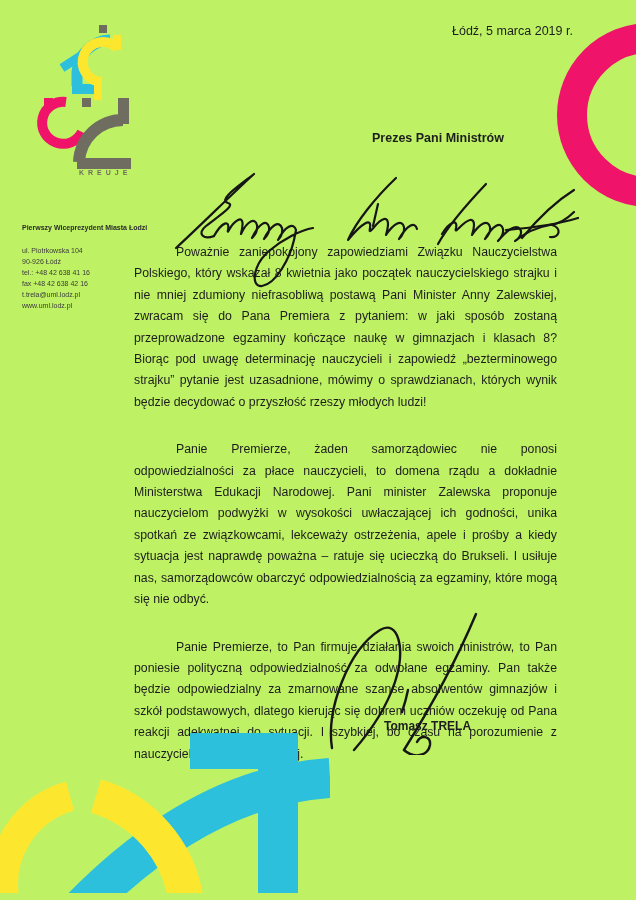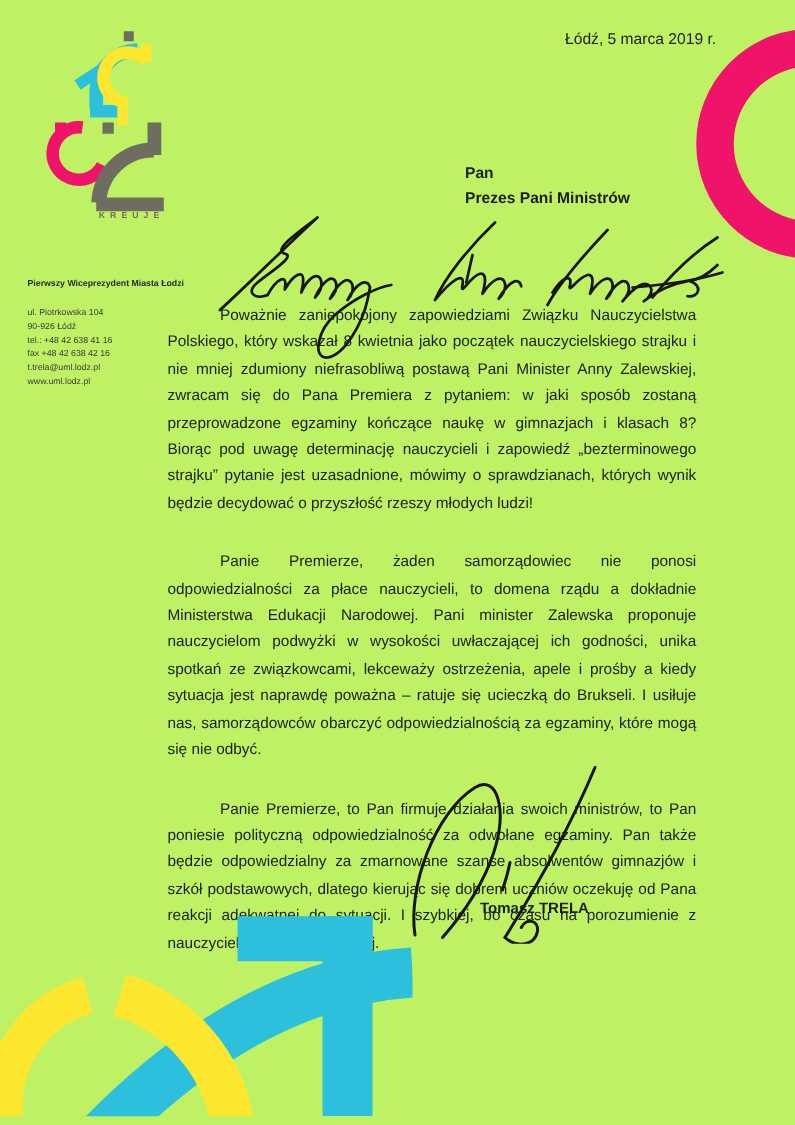--- a/index.html
+++ b/index.html
@@ -80,21 +80,20 @@
     <div class="sender-title">Pierwszy Wiceprezydent Miasta Łodzi</div>
     <div class="addr-line">ul. Piotrkowska 104</div>
     <div class="addr-line">90-926 Łódź</div>
     <div class="addr-line">tel.: +48 42 638 41 16</div>
     <div class="addr-line">fax +48 42 638 42 16</div>
     <div class="addr-line">t.trela@uml.lodz.pl</div>
     <div class="addr-line">www.uml.lodz.pl</div>
   </div>
 
   <div class="recipient">
-    <div>Pan</div>
     <div>Prezes Pani Ministrów</div>
   </div>
 
   <div class="body-text">
     <p>Poważnie zaniepokojony zapowiedziami Związku Nauczycielstwa Polskiego, który wskazał 8 kwietnia jako początek nauczycielskiego strajku i nie mniej zdumiony niefrasobliwą postawą Pani Minister Anny Zalewskiej, zwracam się do Pana Premiera z pytaniem: w jaki sposób zostaną przeprowadzone egzaminy kończące naukę w gimnazjach i klasach 8? Biorąc pod uwagę determinację nauczycieli i zapowiedź „bezterminowego strajku” pytanie jest uzasadnione, mówimy o sprawdzianach, których wynik będzie decydować o przyszłość rzeszy młodych ludzi!</p>
     <p>Panie Premierze, żaden samorządowiec nie ponosi odpowiedzialności za płace nauczycieli, to domena rządu a dokładnie Ministerstwa Edukacji Narodowej. Pani minister Zalewska proponuje nauczycielom podwyżki w wysokości uwłaczającej ich godności, unika spotkań ze związkowcami, lekceważy ostrzeżenia, apele i prośby a kiedy sytuacja jest naprawdę poważna – ratuje się ucieczką do Brukseli. I usiłuje nas, samorządowców obarczyć odpowiedzialnością za egzaminy, które mogą się nie odbyć.</p>
     <p>Panie Premierze, to Pan firmuje działania swoich ministrów, to Pan poniesie polityczną odpowiedzialność za odwołane egzaminy. Pan także będzie odpowiedzialny za zmarnowane szanse absolwentów gimnazjów i szkół podstawowych, dlatego kierując się dobrem uczniów oczekuję od Pana reakcji adekwatnej do sytuacji. I szybkiej, bo czasu na porozumienie z nauczycielami jest coraz mniej.</p>
   </div>
 
   <svg class="scrawl sal" style="left:170px;top:168px;" width="412" height="126" viewBox="0 0 412 126" aria-label="Szanowny Panie Premierze">

